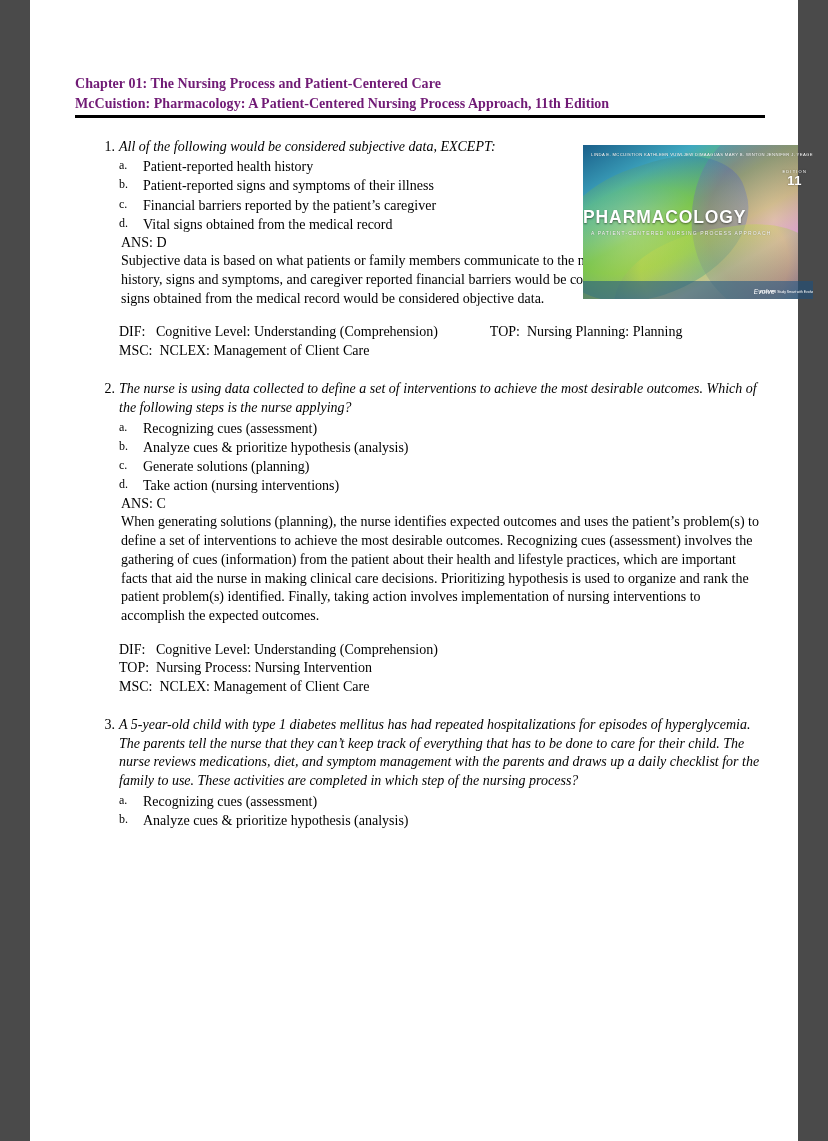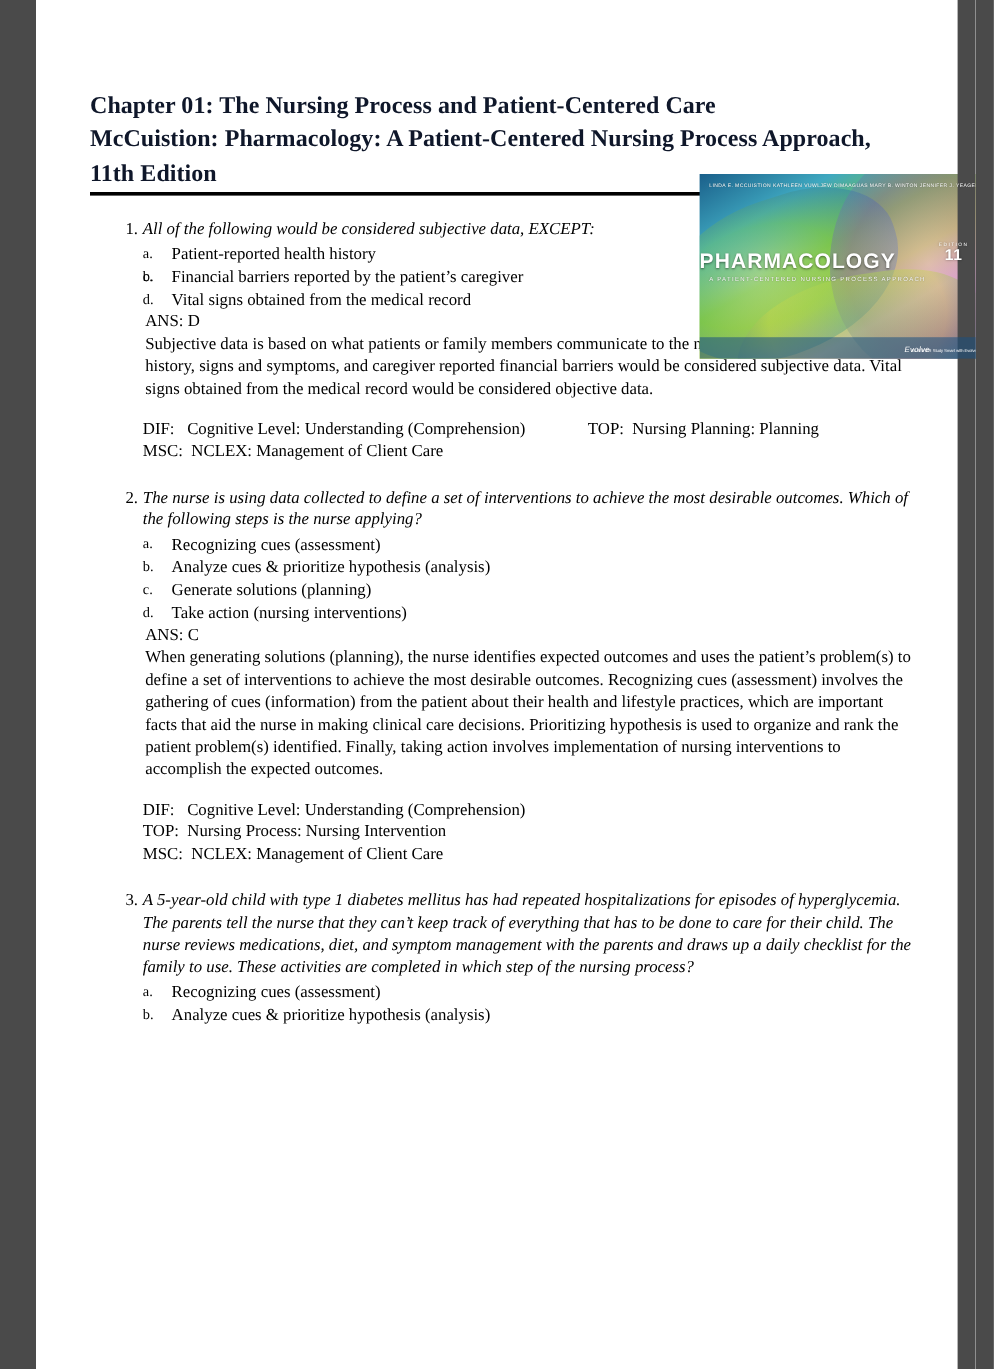--- a/index.html
+++ b/index.html
@@ -25,23 +25,23 @@
     overflow: hidden;
   }
   .content {
     position: absolute;
     left: 60px;
     top: 74px;
     width: 690px;
   }
   .doc-heading {
     font-weight: bold;
-    font-size: 20px;
+    font-size: 14px;
     line-height: 1.42;
-    color: #0f172a;
+    color: #701a75;
     letter-spacing: 0.05px;
   }
   .heading-rule {
     border-bottom: 3px solid #000;
     width: 690px;
     margin-top: 1px;
   }
   .section-label {
     font-weight: bold;
     font-size: 13.5px;
@@ -93,21 +93,20 @@
     z-index: 4;
   }
   .cover-edition {
     position: absolute;
     right: 12px; top: 24px;
     text-align: center;
     z-index: 4;
     color: #fff;
     font-family: "Liberation Sans", sans-serif;
     text-shadow: 0 0 2px rgba(0,0,0,0.45);
-    margin-top: 32px;
   }
   .cover-edition .ed-word {
     font-size: 4px;
     letter-spacing: 1.2px;
     display: block;
   }
   .cover-edition .ed-num {
     font-size: 13px;
     font-weight: bold;
     letter-spacing: 0.5px;
@@ -261,20 +260,21 @@
         <span class="q-num">1.</span>
         <div class="q-body">
           <p class="q-stem narrow">All of the following would be considered subjective data, EXCEPT:</p>
           <ul class="choices">
             <li class="choice">
               <span class="ltr">a.</span>
               <span>Patient-reported health history</span>
             </li>
             <li class="choice">
               <span class="ltr">b.</span>
+              <span>Patient-reported signs and symptoms of their illness</span>
             </li>
             <li class="choice">
               <span class="ltr">c.</span>
               <span>Financial barriers reported by the patient’s caregiver</span>
             </li>
             <li class="choice">
               <span class="ltr">d.</span>
               <span>Vital signs obtained from the medical record</span>
             </li>
           </ul>

